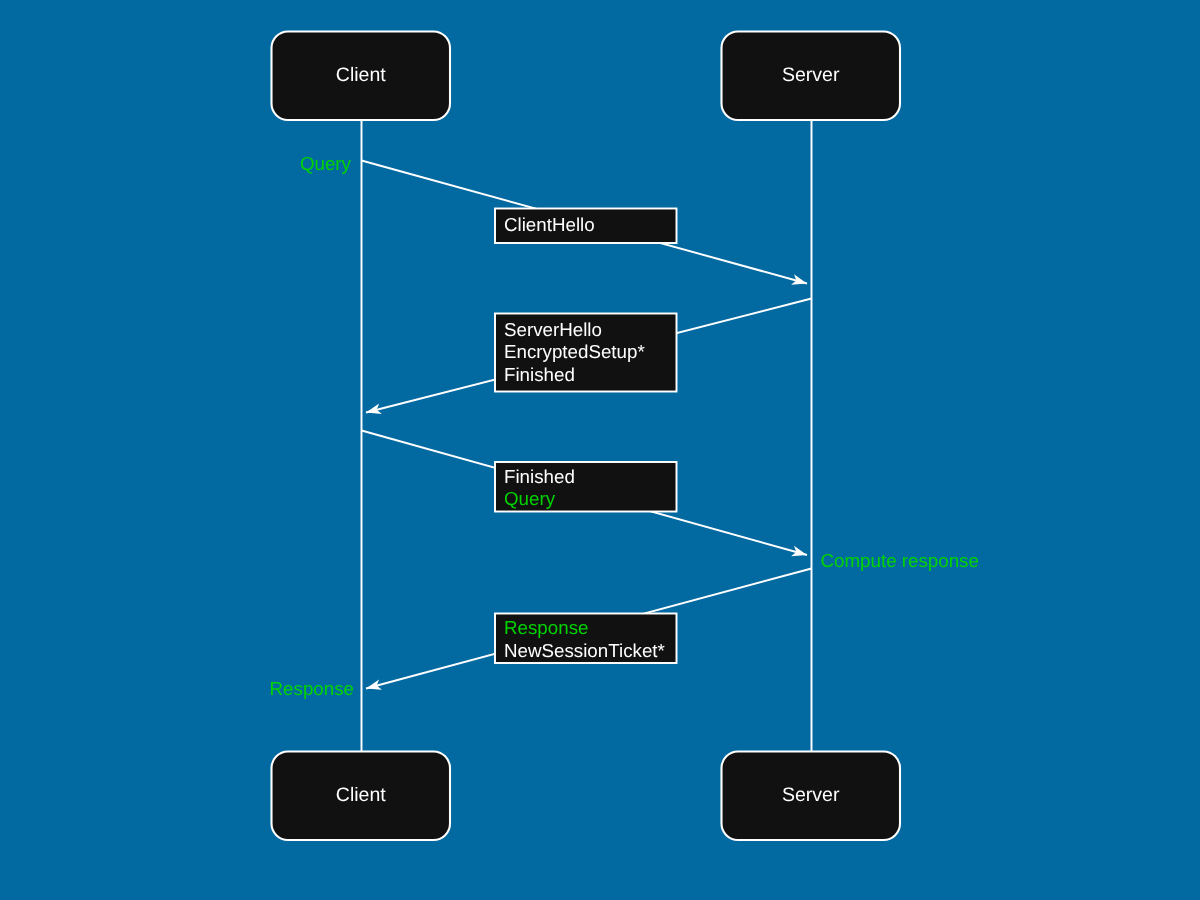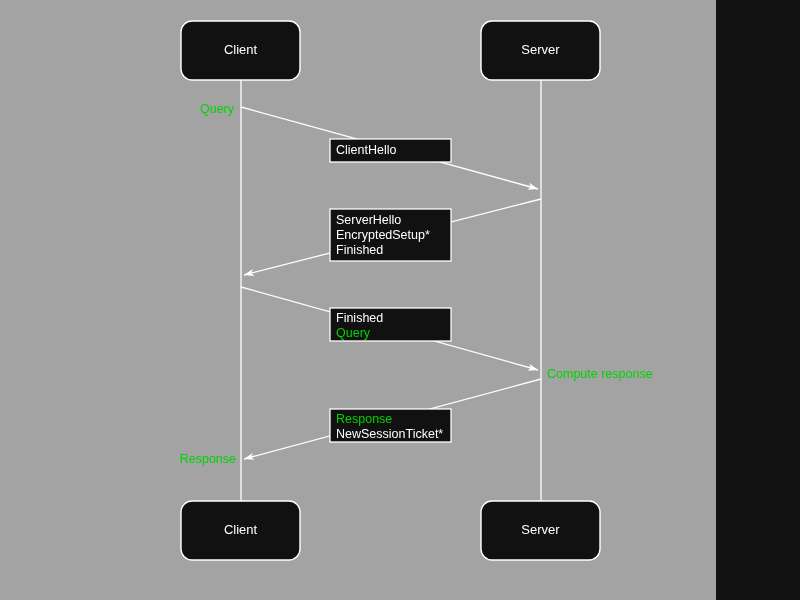--- a/index.html
+++ b/index.html
@@ -3,23 +3,23 @@
 <meta charset="utf-8">
 <title>TLS Handshake Sequence Diagram</title>
 <style>
   html, body {
     margin: 0;
     padding: 0;
     background: #111111;
   }
   #diagram-root {
     position: relative;
-    width: 716px;
+    width: 800px;
     height: 600px;
-    background: #a3a3a3;
+    background: #0369a1;
     overflow: hidden;
     font-family: "Liberation Sans", sans-serif;
   }
   svg.diagram-canvas {
     position: absolute;
     top: 0;
     left: 0;
     width: 800px;
     height: 600px;
     display: block;

